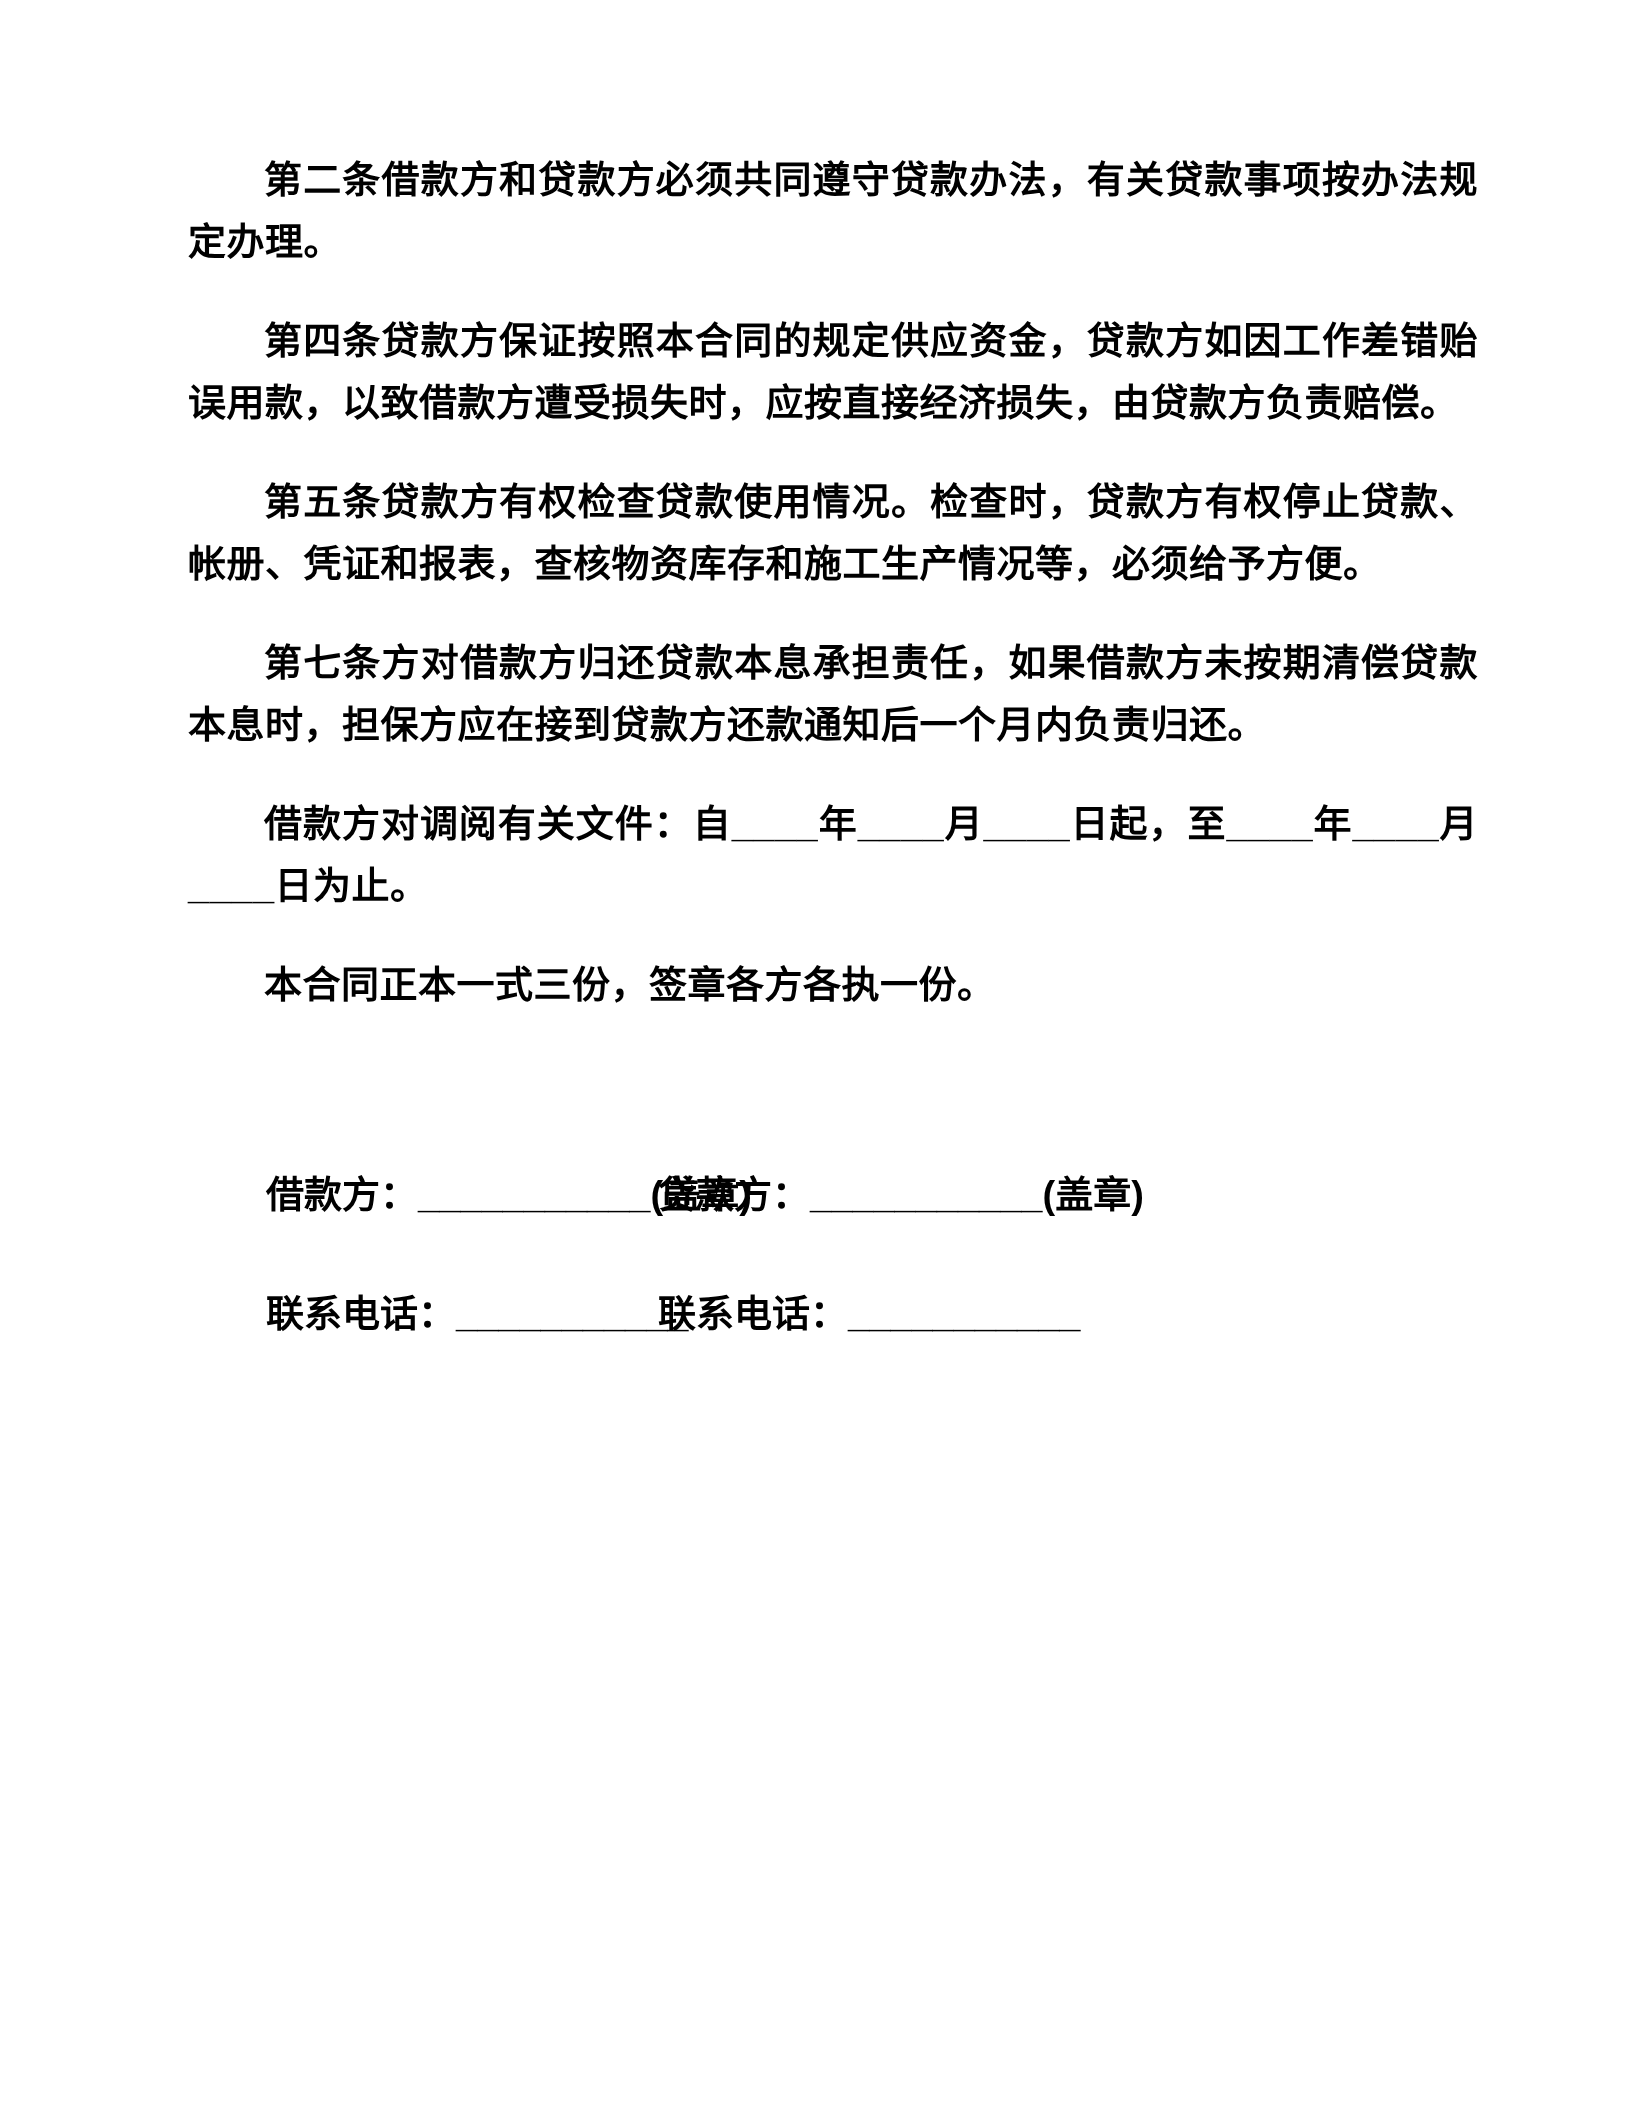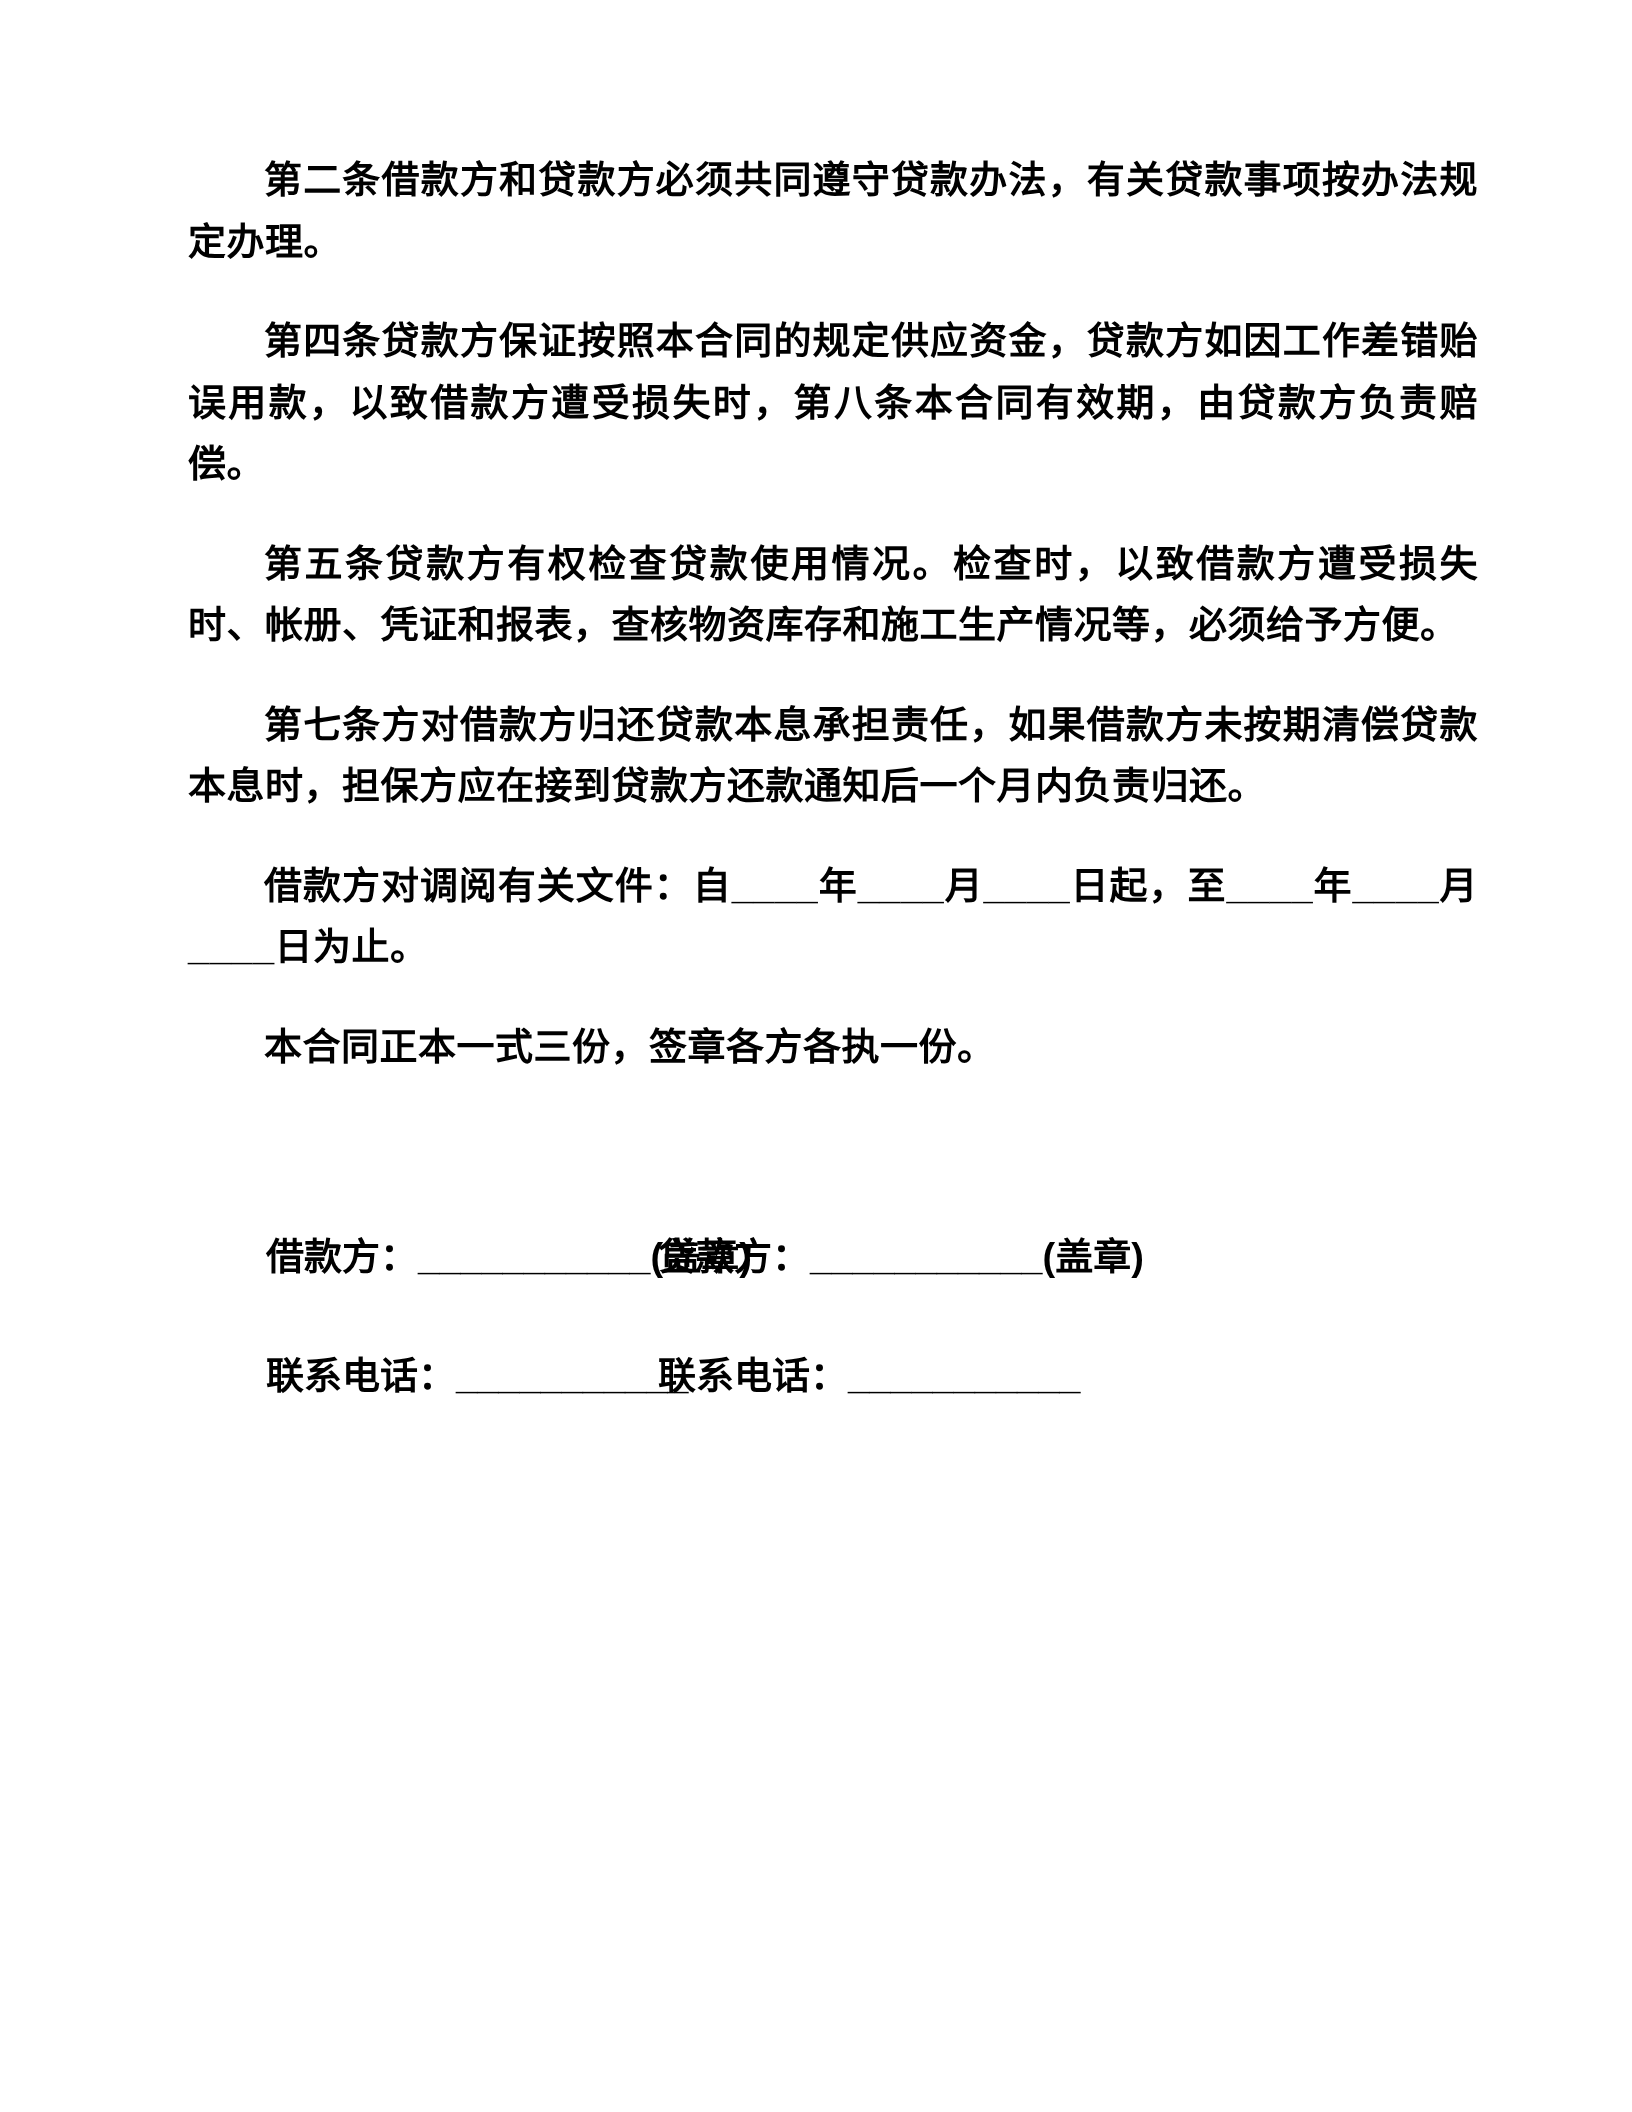--- a/index.html
+++ b/index.html
@@ -62,22 +62,22 @@
     white-space: nowrap;
   }
 </style>
 </head>
 <body>
 
 <div class="page">
   <div class="doc-body">
 
     <p class="para">第二条借款方和贷款方必须共同遵守贷款办法，有关贷款事项按办法规定办理。</p>
-    <p class="para">第四条贷款方保证按照本合同的规定供应资金，贷款方如因工作差错贻误用款，以致借款方遭受损失时，第八条本合同有效期，由贷款方负责赔偿。</p>
-    <p class="para">第五条贷款方有权检查贷款使用情况。检查时，以致借款方遭受损失时、帐册、凭证和报表，查核物资库存和施工生产情况等，必须给予方便。</p>
+    <p class="para">第四条贷款方保证按照本合同的规定供应资金，贷款方如因工作差错贻误用款，以致借款方遭受损失时，应按直接经济损失，由贷款方负责赔偿。</p>
+    <p class="para">第五条贷款方有权检查贷款使用情况。检查时，贷款方有权停止贷款、帐册、凭证和报表，查核物资库存和施工生产情况等，必须给予方便。</p>
     <p class="para">第七条方对借款方归还贷款本息承担责任，如果借款方未按期清偿贷款本息时，担保方应在接到贷款方还款通知后一个月内负责归还。</p>
     <p class="para">借款方对调阅有关文件：自____年____月____日起，至____年____月____日为止。</p>
     <p class="para last-block">本合同正本一式三份，签章各方各执一份。</p>
 
     <div class="sign-block">
       <div class="sign-row">
         <span class="sign-col-1">借款方：___________(盖章)</span>
         <span class="sign-col-2">贷款方：___________(盖章)</span>
       </div>
       <div class="sign-row">

